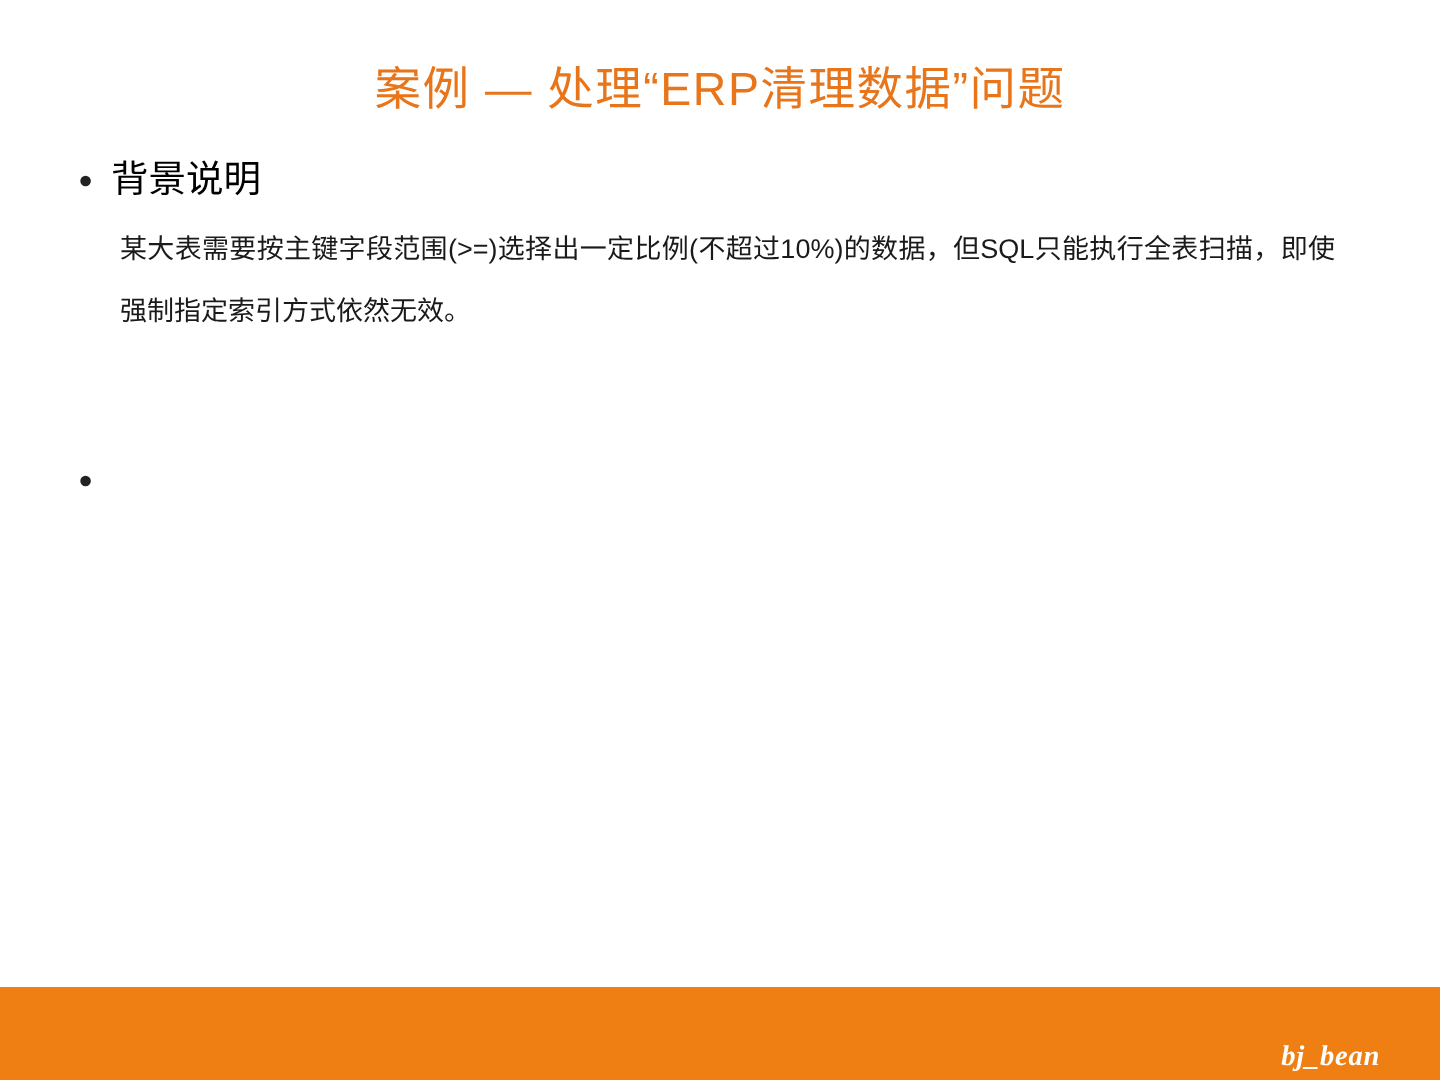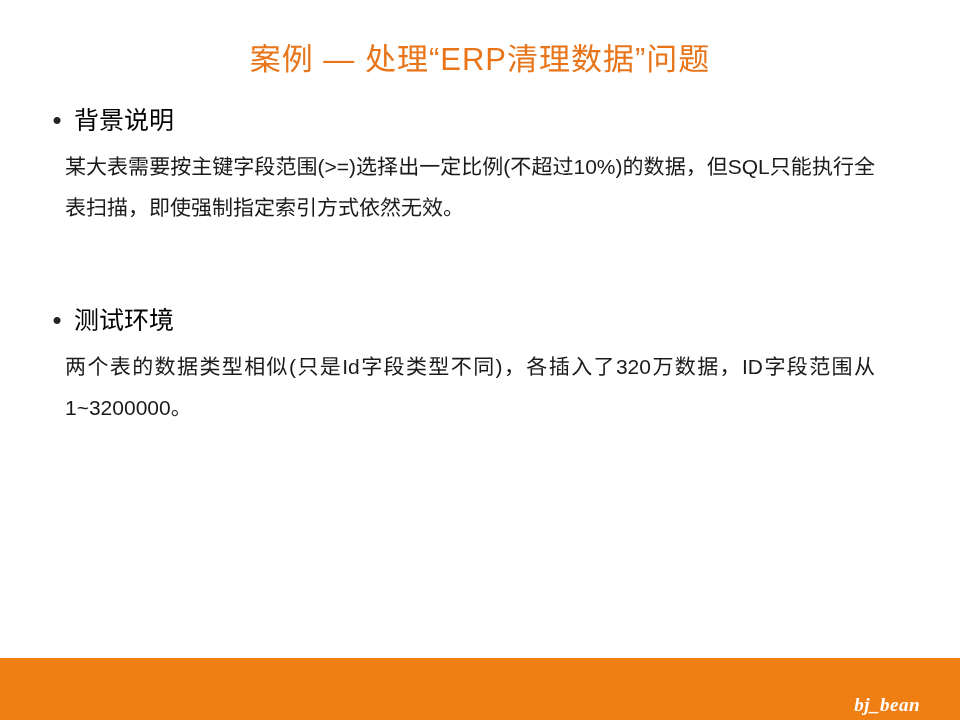--- a/index.html
+++ b/index.html
@@ -55,24 +55,24 @@
     text-align: center;
     user-select: none;
   }
   .bullet-heading {
     color: #000000;
     font-size: 25px;
     line-height: 40px;
     font-weight: normal;
   }
   .body-text {
-    margin-left: 25px;
+    margin-left: 40px;
     margin-top: 6px;
     color: #1a1a1a;
-    font-size: 21px;
+    font-size: 18px;
     line-height: 41px;
     max-width: 810px;
     text-align: justify;
     text-justify: inter-ideograph;
   }
   .spacer-gap {
     height: 30px;
   }
   .footer-bar {
     position: absolute;
@@ -109,23 +109,21 @@
         <span class="bullet-heading">背景说明</span>
       </div>
       <div class="body-text">某大表需要按主键字段范围(&gt;=)选择出一定比例(不超过10%)的数据，但SQL只能执行全表扫描，即使强制指定索引方式依然无效。</div>
     </div>
 
     <div class="spacer-gap"></div>
 
     <div class="block">
       <div class="bullet-row">
         <span class="bullet-dot">•</span>
-        <span class="bullet-heading">测试环境</span>
       </div>
-      <div class="body-text">两个表的数据类型相似(只是Id字段类型不同)，各插入了320万数据，ID字段范围从1~3200000。</div>
     </div>
 
   </div>
 
   <div class="footer-bar"></div>
   <div class="footer-label">bj_bean</div>
 
 </div>
 
 </body></html>

